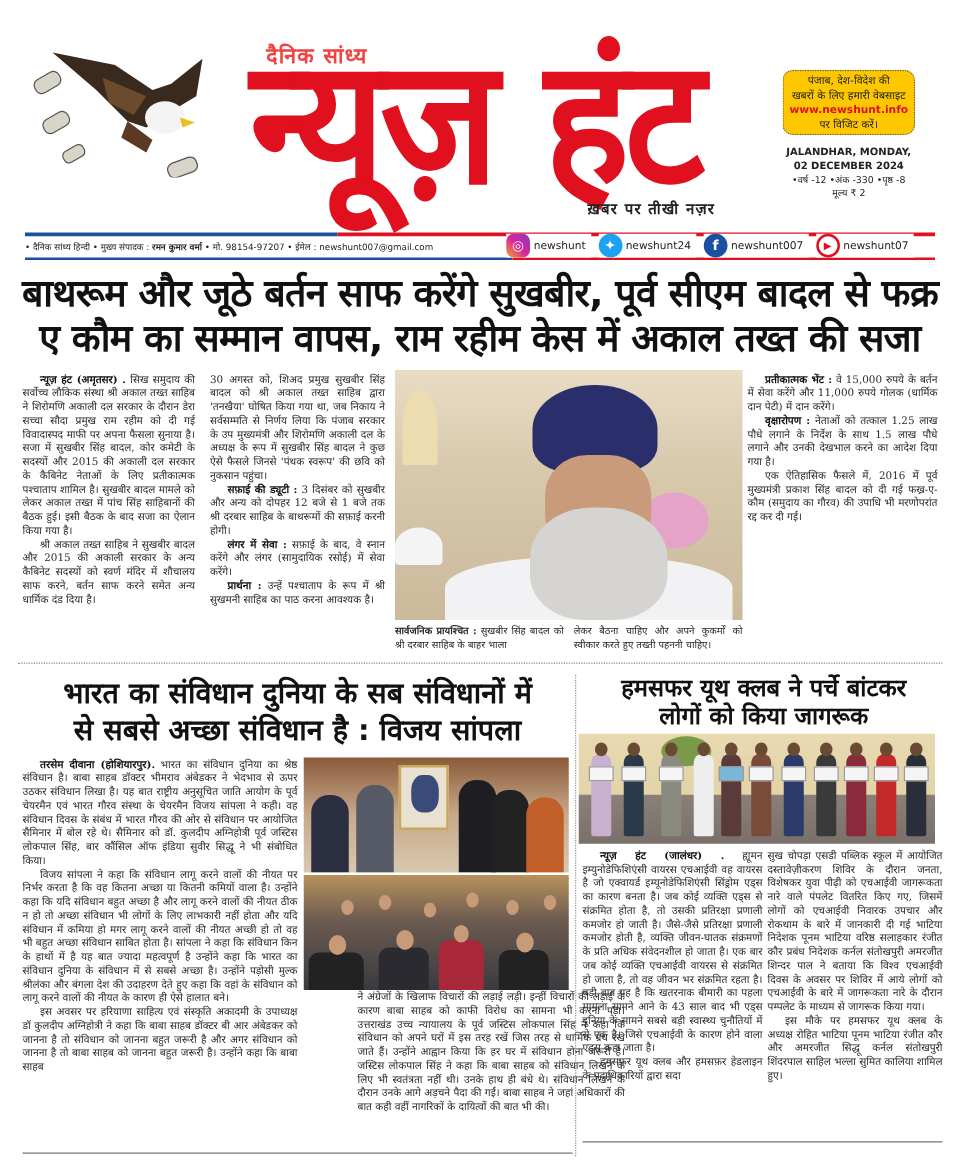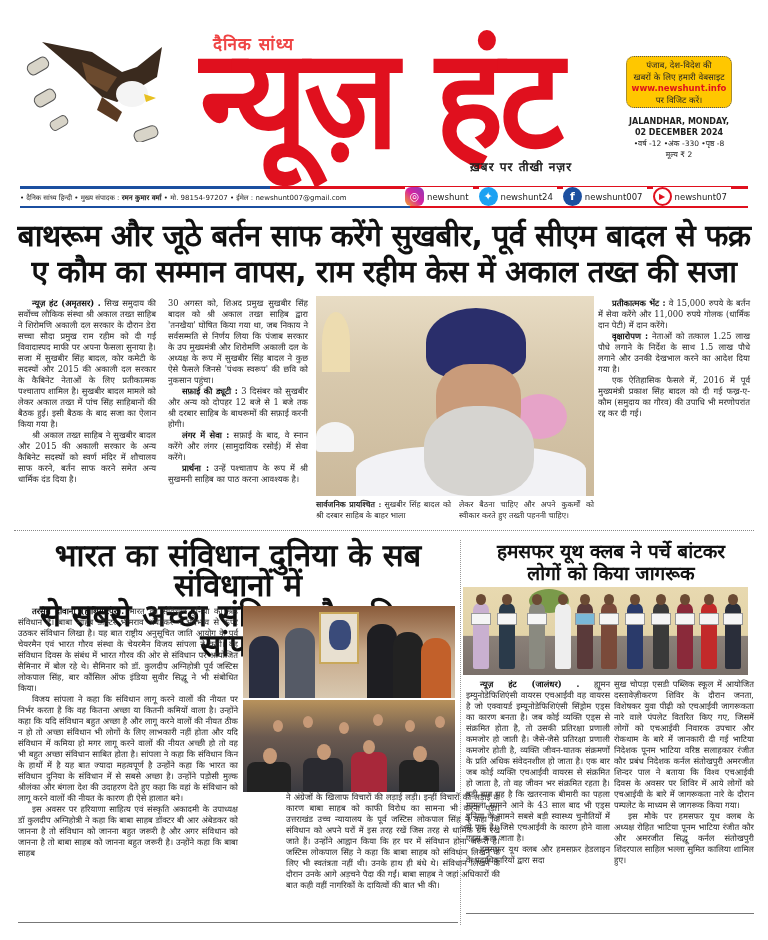--- a/index.html
+++ b/index.html
@@ -54,21 +54,21 @@
   .photo1 .pink { position: absolute; left: 196px; top: 98px; width: 55px; height: 45px; background: #e6a3c8; border-radius: 50%; }
   .photo1 .white-t { position: absolute; left: 0; top: 126px; width: 38px; height: 30px; background: #f4f4f4; border-radius: 50% 50% 10% 10%; }
   .photo1 .dome { position: absolute; left: 6px; top: 16px; width: 28px; height: 60px; background: #eddcb0; border-radius: 50% 50% 0 0; }
 
   .caption1 { position: absolute; left: 316px; top: 500px; width: 278px; display: flex; gap: 8px; font-family: "DejaVu Serif", serif; font-size: 7.8px; line-height: 10.5px; color: #2a2a2a; }
   .caption1 > div { flex: 1; text-align: justify; }
 
   .sep1 { position: absolute; left: 14px; top: 530px; width: 740px; height: 1px; border-top: 1px dotted #888; }
 
   
-  .h2-left { position: absolute; left: 18px; top: 540px; width: 440px; text-align: center; font-size: 31px; line-height: 30px; font-weight: bold; color: #111; }
+  .h2-left { position: absolute; left: 18px; top: 540px; width: 440px; text-align: center; font-size: 23px; line-height: 30px; font-weight: bold; color: #111; }
   .c4 { left: 18px; top: 606px; width: 220px; }
   .c5 { left: 242px; top: 792px; width: 214px; margin-left: 44px; }
 
   .photo2a { position: absolute; left: 243px; top: 606px; width: 212px; height: 92px; background: linear-gradient(180deg,#8a5b3a 0%,#c7a98a 50%,#d8c8b0 100%); overflow: hidden; }
   .photo2a .portrait { position: absolute; left: 76px; top: 6px; width: 40px; height: 52px; background: #e8e0d0; border: 2px solid #c9a85a; }
   .photo2a .portrait .bl { position: absolute; left: 8px; top: 6px; width: 22px; height: 30px; background: #3a4b7a; border-radius: 40%; }
   .photo2a .p { position: absolute; bottom: 0; width: 30px; border-radius: 14px 14px 0 0; }
   .photo2b { position: absolute; left: 243px; top: 700px; width: 212px; height: 92px; background: linear-gradient(180deg,#b8925c 0%,#6b5a50 40%,#3a3a40 100%); overflow: hidden; }
   .photo2b .h { position: absolute; border-radius: 50%; background: #c79a78; width: 10px; height: 12px; }
   .photo2b .b { position: absolute; background: #222; border-radius: 8px 8px 0 0; }

